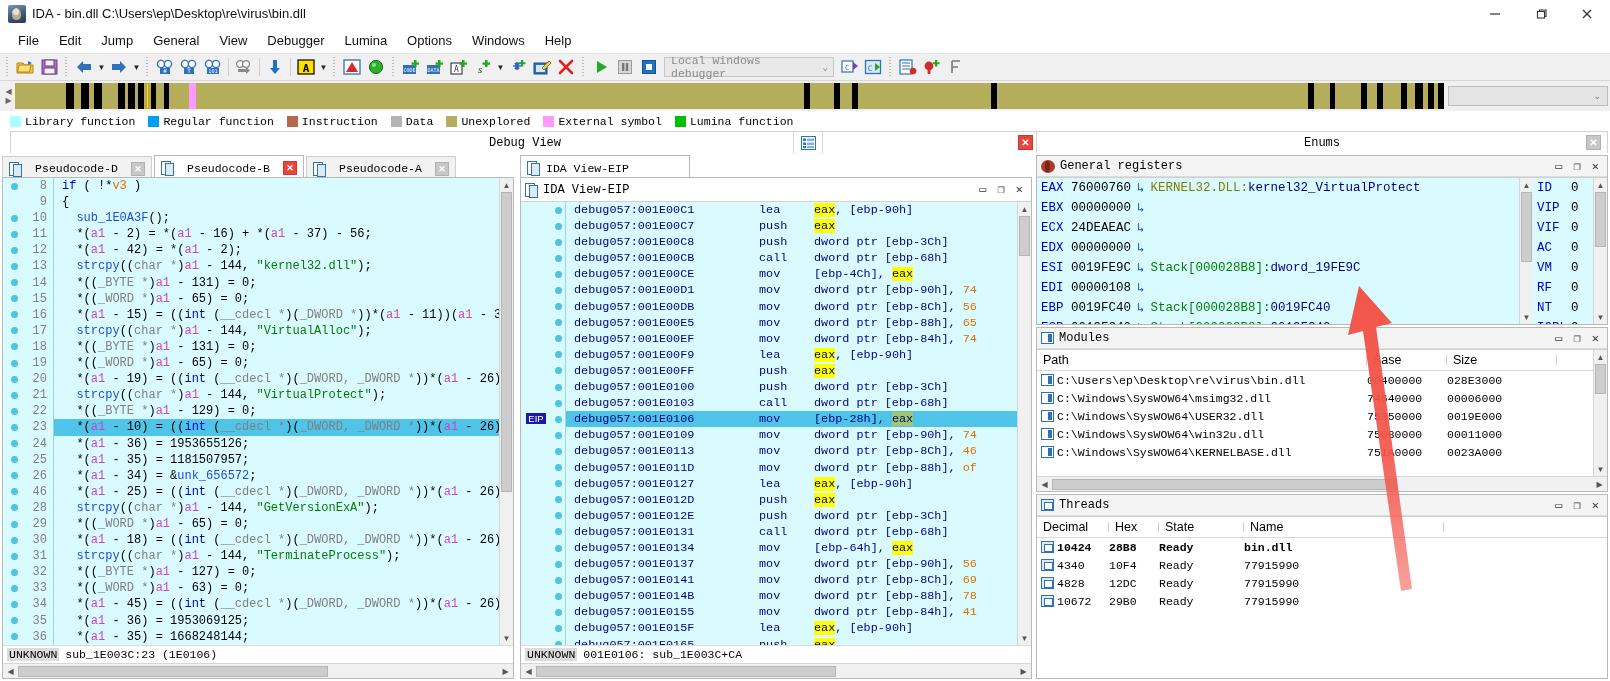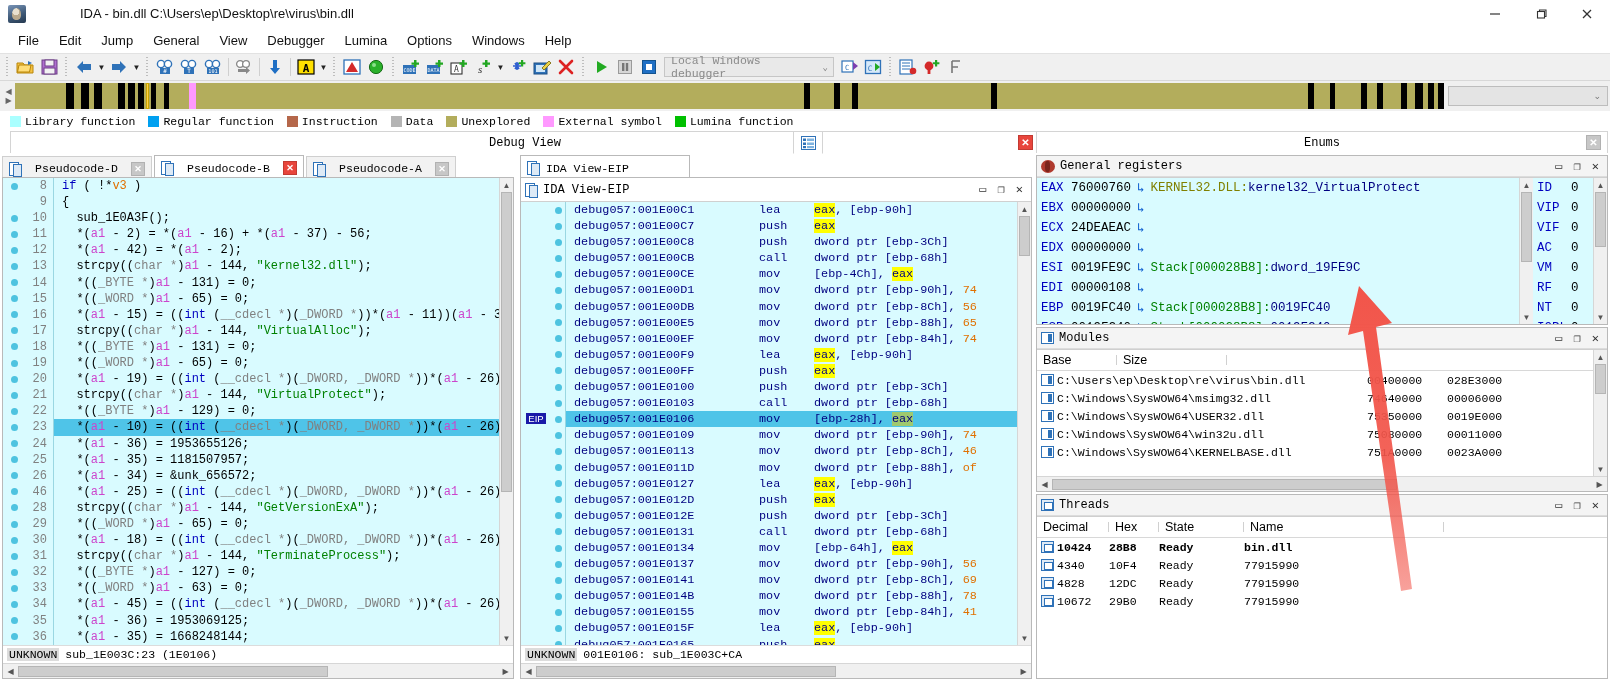--- a/index.html
+++ b/index.html
@@ -1,21 +1,21 @@
 <!DOCTYPE html>
 <html><head>
 <meta charset="utf-8">
 <style>
   * { box-sizing: border-box; margin:0; padding:0; }
   html,body { width:1610px; height:681px; overflow:hidden; background:#fff; }
   body { font-family:"Liberation Sans", sans-serif; font-size:12px; color:#000; }
 
   
   .titlebar { height:28px; background:#ffffff; display:flex; align-items:center;
-              border-bottom:1px solid #fff; position:relative;gap:48px; }
+              border-bottom:1px solid #fff; position:relative; }
   .app-icon { width:18px; height:18px; margin:0 6px 0 8px; position:relative; flex:none;
               background:linear-gradient(160deg,#7a95b8 0%,#3f5a78 55%,#24384f 100%);
               border-radius:2px; overflow:hidden; }
   .app-icon:after { content:""; position:absolute; left:4px; top:3px; width:9px; height:12px;
               background:radial-gradient(circle at 40% 30%, #e8e0cf 0 35%, #b9a98d 36% 100%); border-radius:50% 50% 40% 40%; }
   .title-text { font-size:13px; color:#111; white-space:nowrap; }
   .win-btns { position:absolute; right:0; top:0; height:28px; display:flex; }
   .win-btn { width:46px; height:28px; display:flex; align-items:center; justify-content:center;
              color:#333; font-size:13px; }
   .win-btn svg { display:block; }
@@ -87,21 +87,21 @@
   .pane { border:1px solid #b9b9b9; background:#fff; display:flex; flex-direction:column; }
   .codearea { flex:1; background:#d9fbff; overflow:hidden; position:relative;
               font-family:"Liberation Mono", monospace; font-size:12px; line-height:16.1px; }
   .row { display:flex; white-space:pre; height:16.1px; align-items:center; }
   .dot { width:22px; flex:none; display:flex; align-items:center; justify-content:center; }
   .dot b { width:7px; height:7px; border-radius:50%; background:#4ec3e0; display:block; }
   .lnum { width:28px; flex:none; text-align:right; color:#808080; padding-right:6px; }
   .sep { width:1px; align-self:stretch; background:#9ad7e2; flex:none; }
   .ctext { padding-left:8px; }
   .kw { color:#0000c0; } .str { color:#008000; } .var { color:#cc44cc; } .typ { color:#808080; }
-  .fn { color:#000000; } .orn { color:#e07000; }
+  .fn { color:#1d4ed8; } .orn { color:#e07000; }
   .hl { background:#4fc4e8; }
 
   
   .vsb { width:14px; background:#f0f0f0; border-left:1px solid #d6d6d6; display:flex;
          flex-direction:column; align-items:center; }
   .vsb .ar { height:14px; width:14px; display:flex; align-items:center; justify-content:center;
              font-size:8px; color:#555; }
   .vsb .thumb { width:11px; background:#cdcdcd; border:1px solid #b5b5b5; }
   .hsb { height:15px; background:#f0f0f0; border-top:1px solid #d6d6d6; display:flex; align-items:center; }
   .hsb .ar { width:15px; text-align:center; font-size:8px; color:#555; }
@@ -700,20 +700,21 @@
       <span class="sp">
         <span>▭</span>
         <span>❐</span>
         <span>✕</span>
       </span>
     </div>
     <div style="flex:1; display:flex; flex-direction:column; background:#fff; border-top:1px solid #cfcfcf; overflow:hidden;">
       <div style="flex:1; display:flex; overflow:hidden;">
         <div style="flex:1; display:flex; flex-direction:column; overflow:hidden;">
           <div class="lhead">
+            <div style="width:330px;">Path</div>
             <div style="width:80px;">Base</div>
             <div style="width:110px;">Size</div>
           </div>
           <div id="mod-rows">
               <div class="lrow">
                 <span class="ic">
                   <span class="mod-icon"></span>
                 </span>
                 <span style="width:310px;">C:\Users\ep\Desktop\re\virus\bin.dll</span>
                 <span style="width:80px;">00400000</span>

